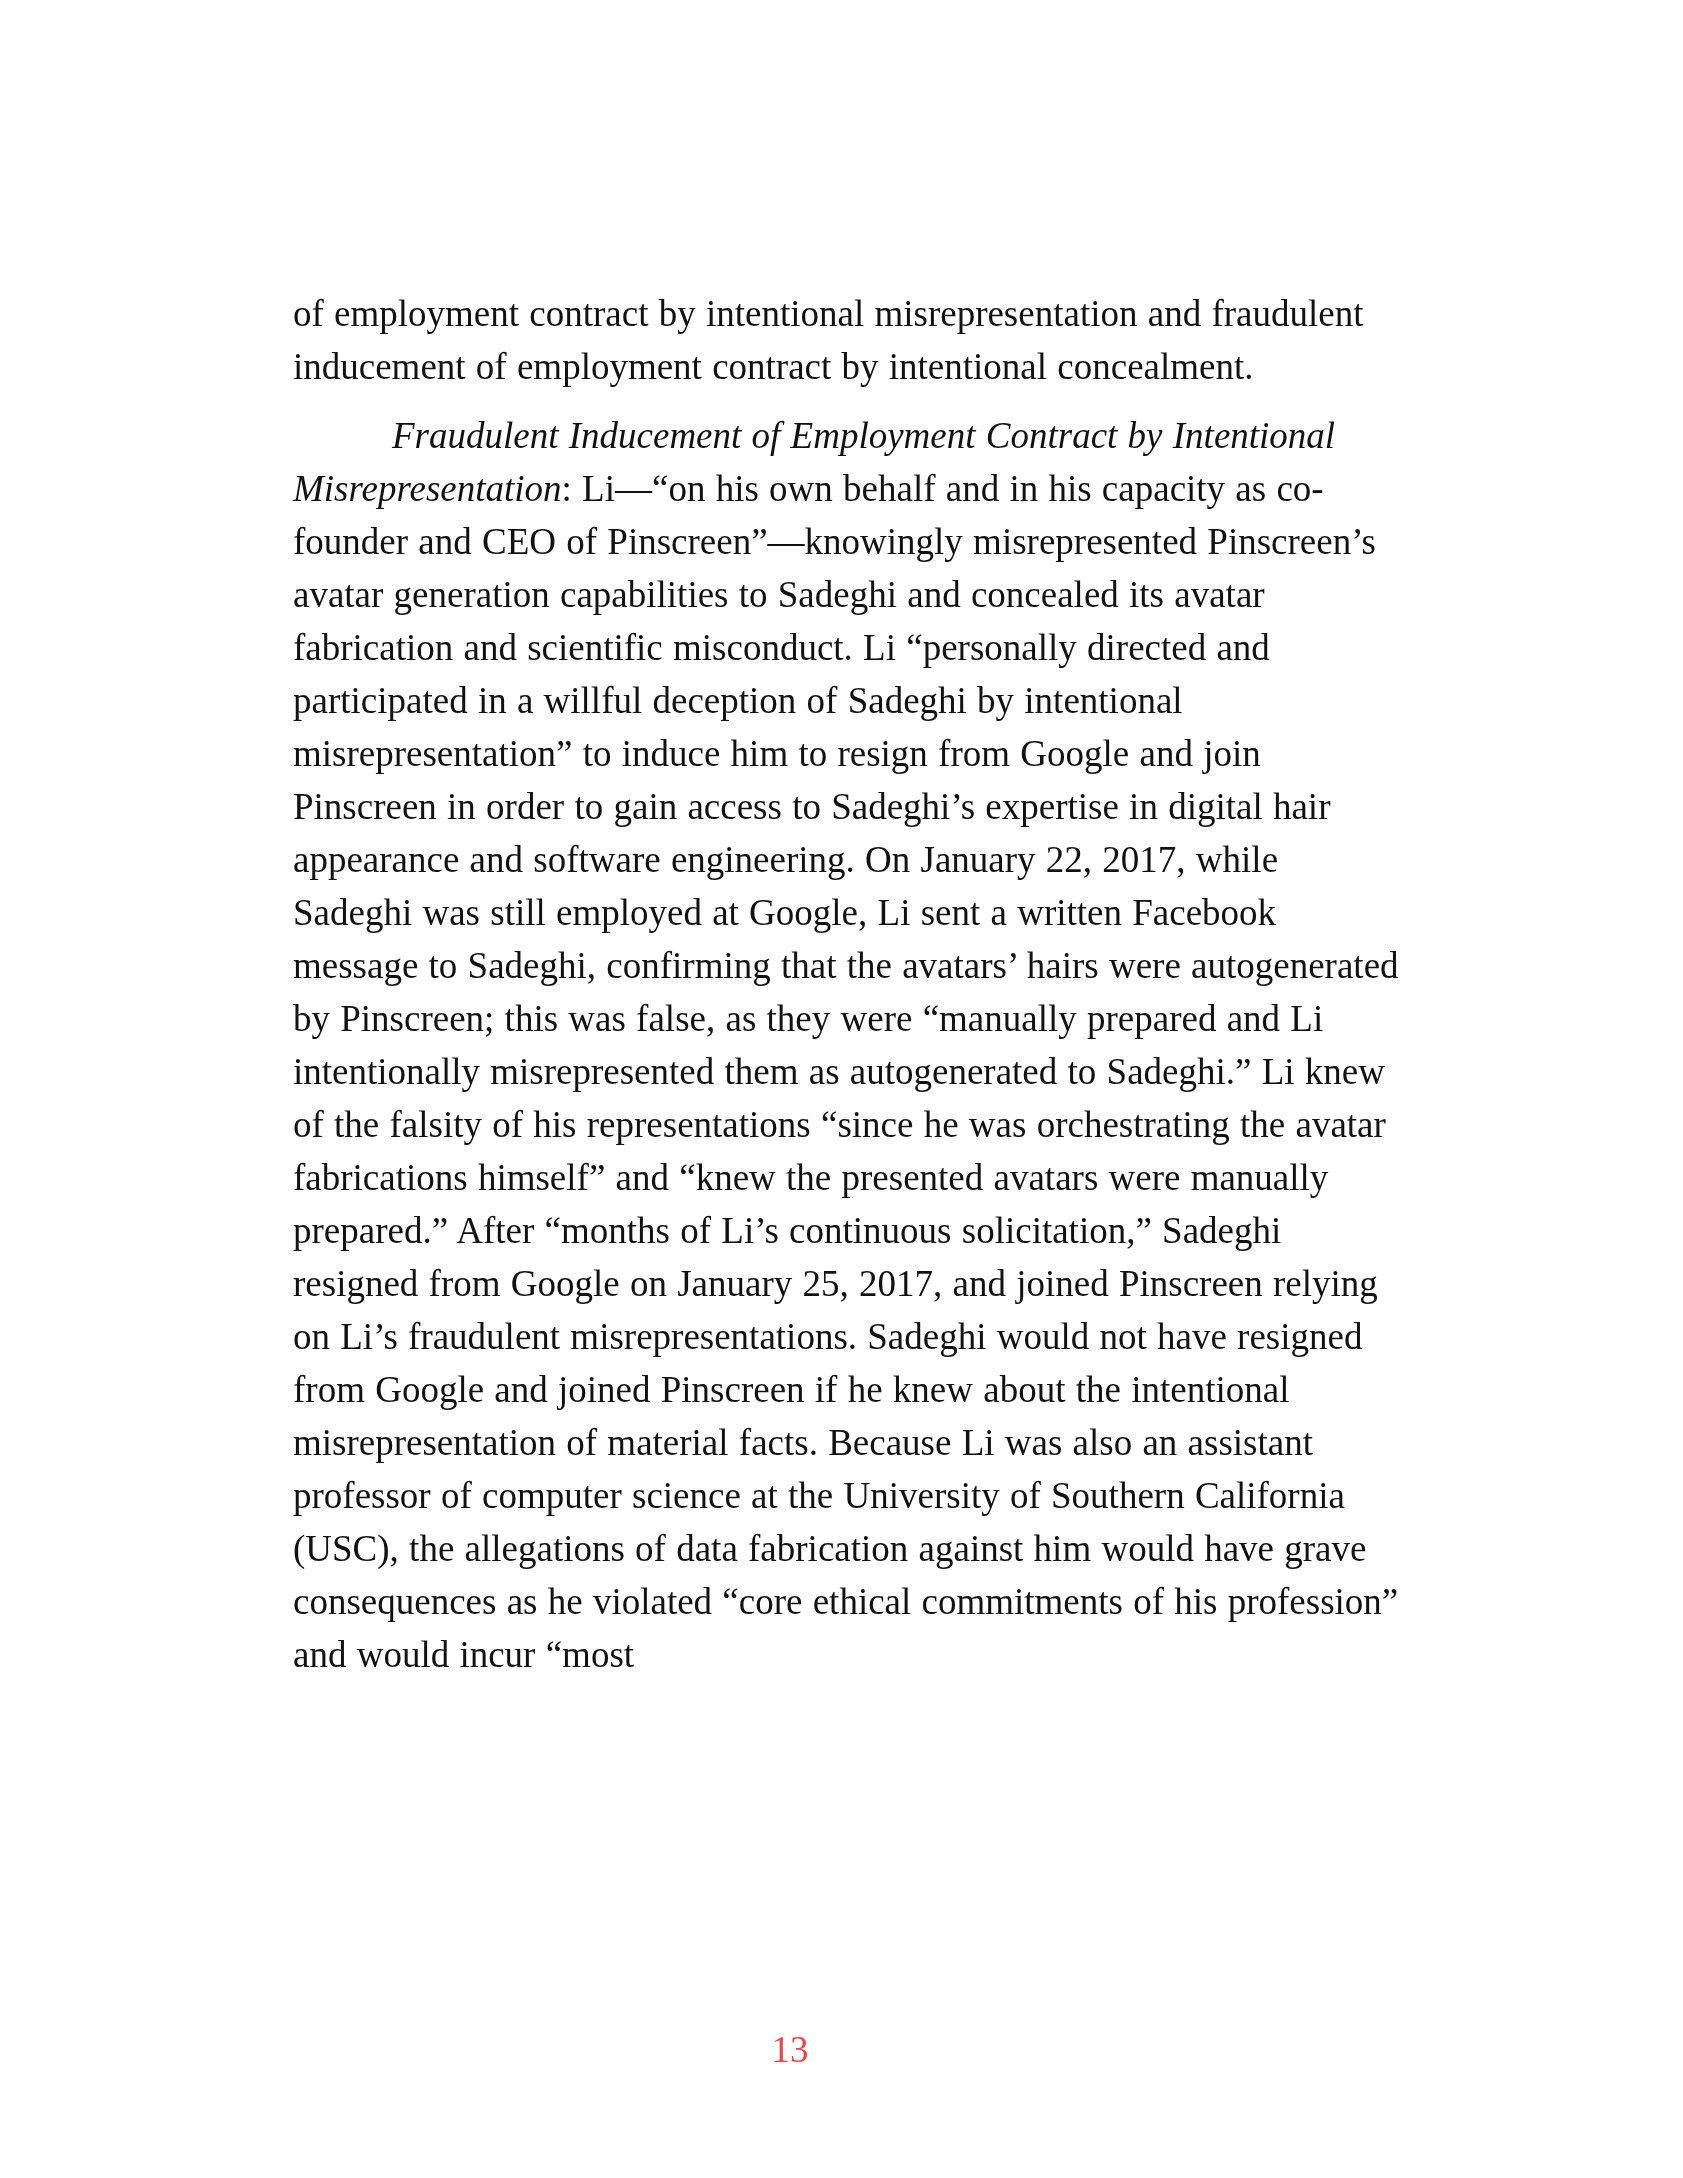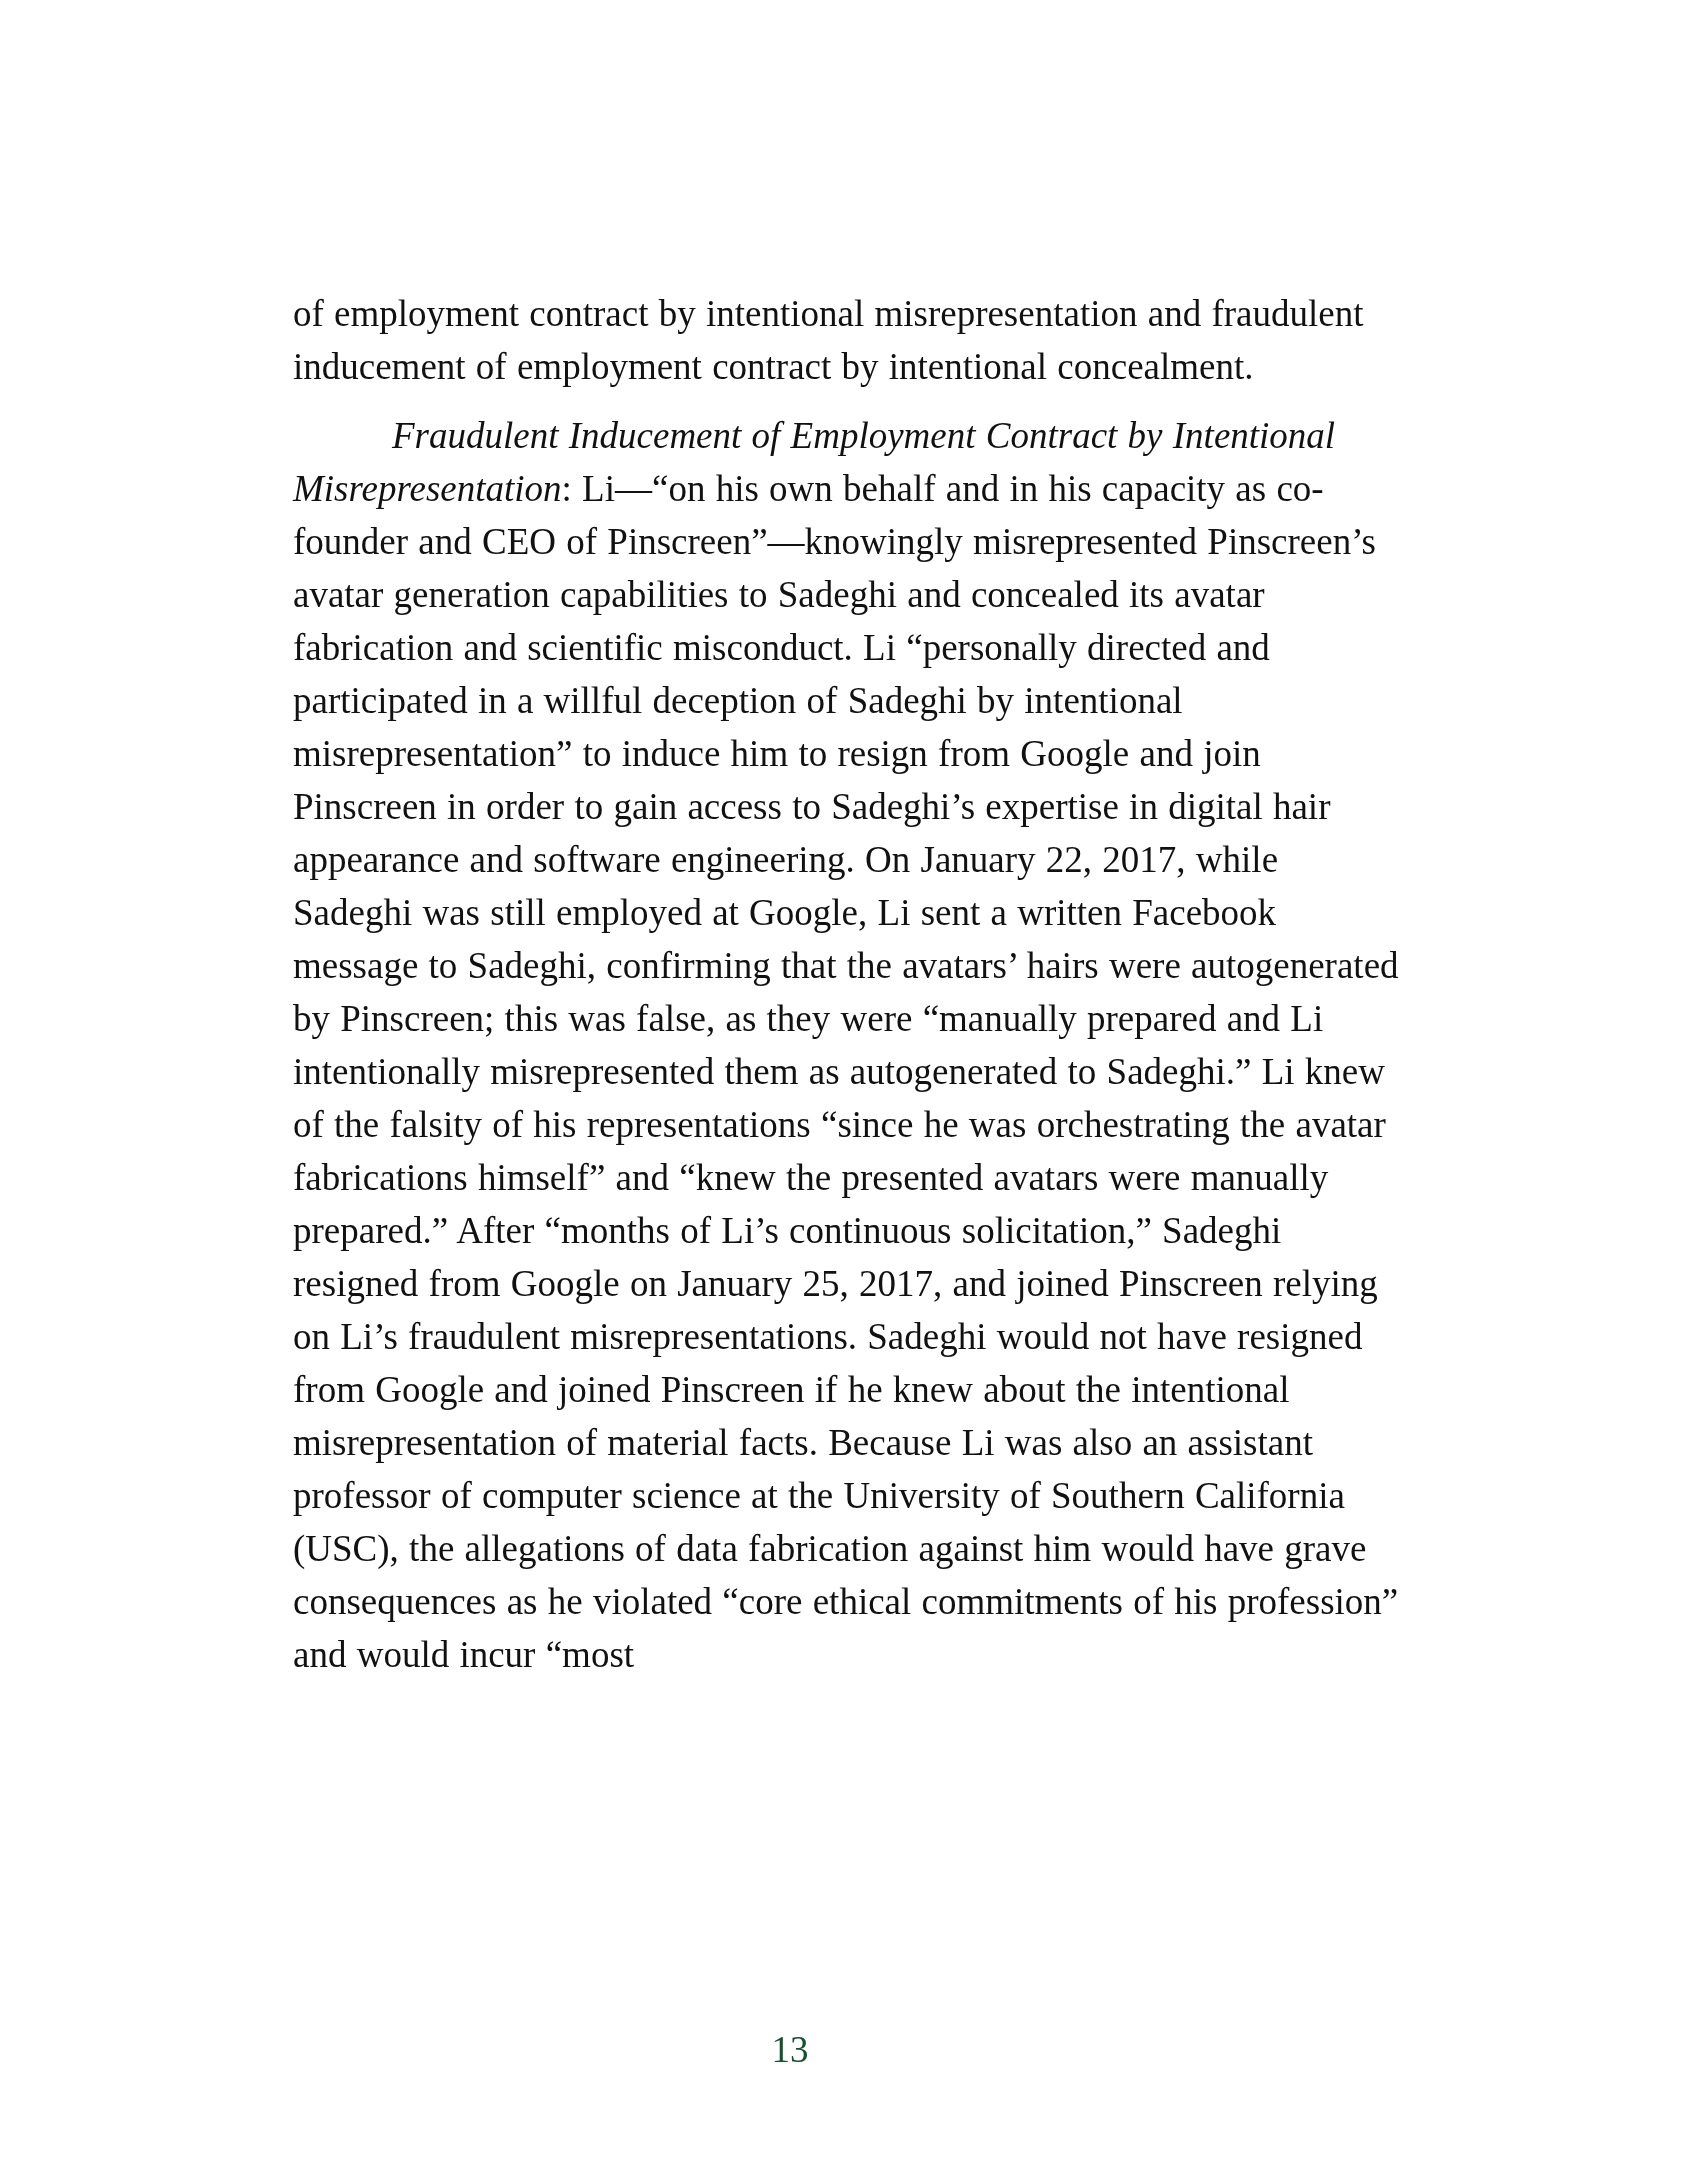--- a/index.html
+++ b/index.html
@@ -57,21 +57,21 @@
 
   
   .folio {
     position: absolute;
     left: 16px;
     right: 0;
     top: 2028px;
     text-align: center;
     font-size: 37px;
     line-height: 44px;
-    color: #14532d;
+    color: #ef4444;
     padding-left: 35px;
   }
 </style>
 </head>
 <body>
 
 <div class="page">
 
   <div class="text-column">
 

